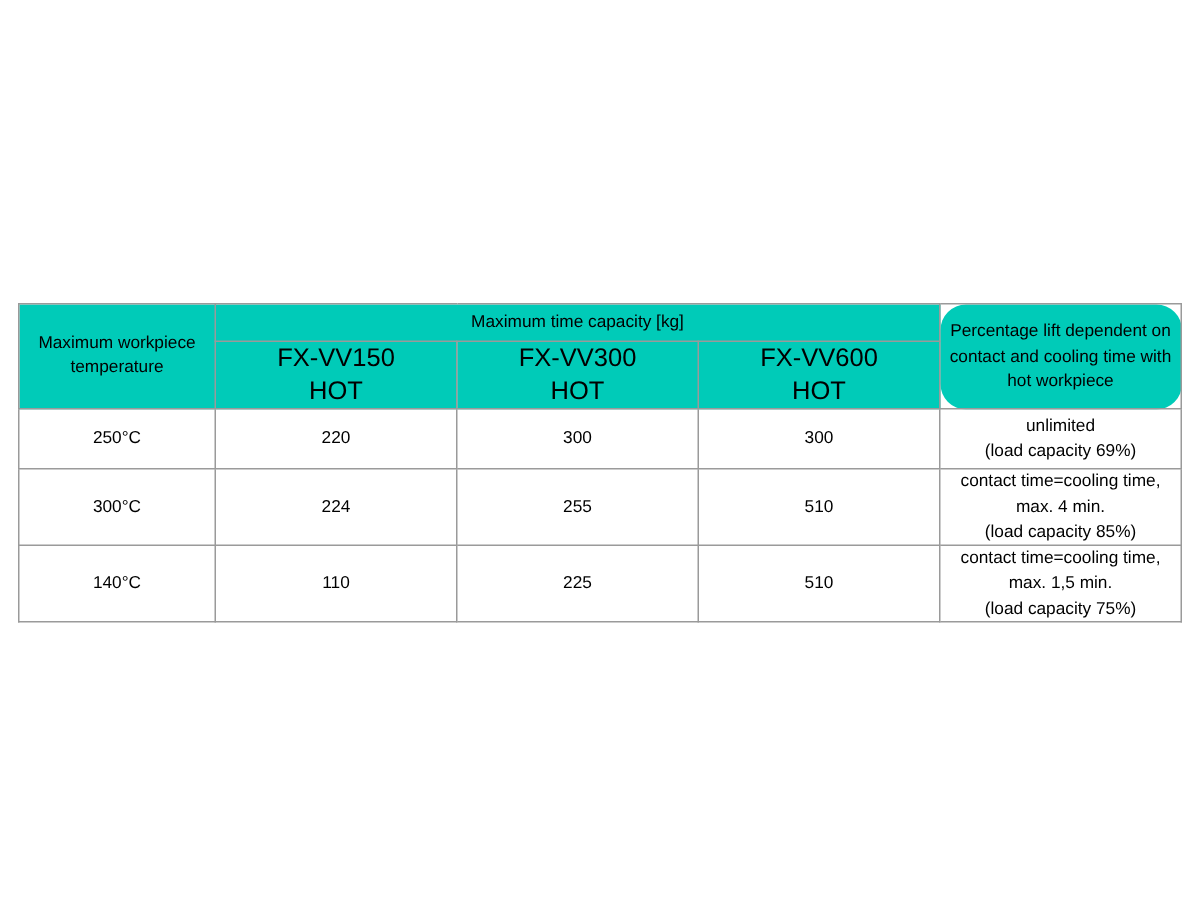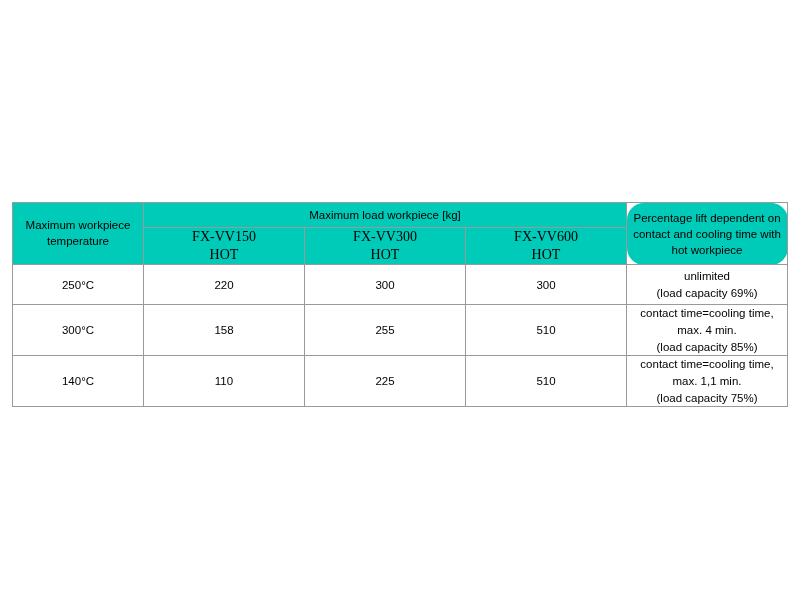--- a/index.html
+++ b/index.html
@@ -48,24 +48,23 @@
     font-size: 11.5px;
   }
   .hdr-span {
     height: 24px;
     font-size: 11.5px;
     padding: 3px 2px;
   }
   .hdr-model {
     height: 34px;
     font-weight: bold;
-    font-size: 14px;
+    font-size: 17px;
     line-height: 1.3;
     padding: 2px;
-    font-family: Liberation Serif, serif;
   }
   .hdr-desc {
     height: 58px;
     line-height: 1.4;
     padding: 4px 8px;
     text-align: left;
     font-size: 11.5px;
     border-radius: 17px;
   }
   .body-row td {
@@ -82,21 +81,21 @@
 </head>
 <body>
 
 <div id="page">
   <div id="table-wrap">
     <table class="spec">
       <tbody>
         <tr>
           <td class="head-cell hdr-temp col-temp note" rowspan="2">Maximum workpiece
 temperature</td>
-          <td class="head-cell hdr-span" colspan="3">Maximum load workpiece [kg]</td>
+          <td class="head-cell hdr-span" colspan="3">Maximum time capacity [kg]</td>
           <td class="head-cell hdr-desc col-desc" rowspan="2">Percentage lift dependent on contact and cooling time with hot workpiece</td>
         </tr>
         <tr>
           <td class="head-cell hdr-model col-model note">FX-VV150
 HOT</td>
           <td class="head-cell hdr-model col-model note">FX-VV300
 HOT</td>
           <td class="head-cell hdr-model col-model note">FX-VV600
 HOT</td>
         </tr>
@@ -105,31 +104,31 @@
           <td class="col-temp">250°C</td>
           <td class="col-model">220</td>
           <td class="col-model">300</td>
           <td class="col-model">300</td>
           <td class="col-desc note">unlimited
 (load capacity 69%)</td>
         </tr>
 
         <tr class="body-row">
           <td class="col-temp">300°C</td>
-          <td class="col-model">158</td>
+          <td class="col-model">224</td>
           <td class="col-model">255</td>
           <td class="col-model">510</td>
           <td class="col-desc note">contact time=cooling time, max. 4 min.
 (load capacity 85%)</td>
         </tr>
 
         <tr class="body-row">
           <td class="col-temp">140°C</td>
           <td class="col-model">110</td>
           <td class="col-model">225</td>
           <td class="col-model">510</td>
-          <td class="col-desc note">contact time=cooling time, max. 1,1 min.
+          <td class="col-desc note">contact time=cooling time, max. 1,5 min.
 (load capacity 75%)</td>
         </tr>
       </tbody>
     </table>
   </div>
 </div>
 
 </body></html>

